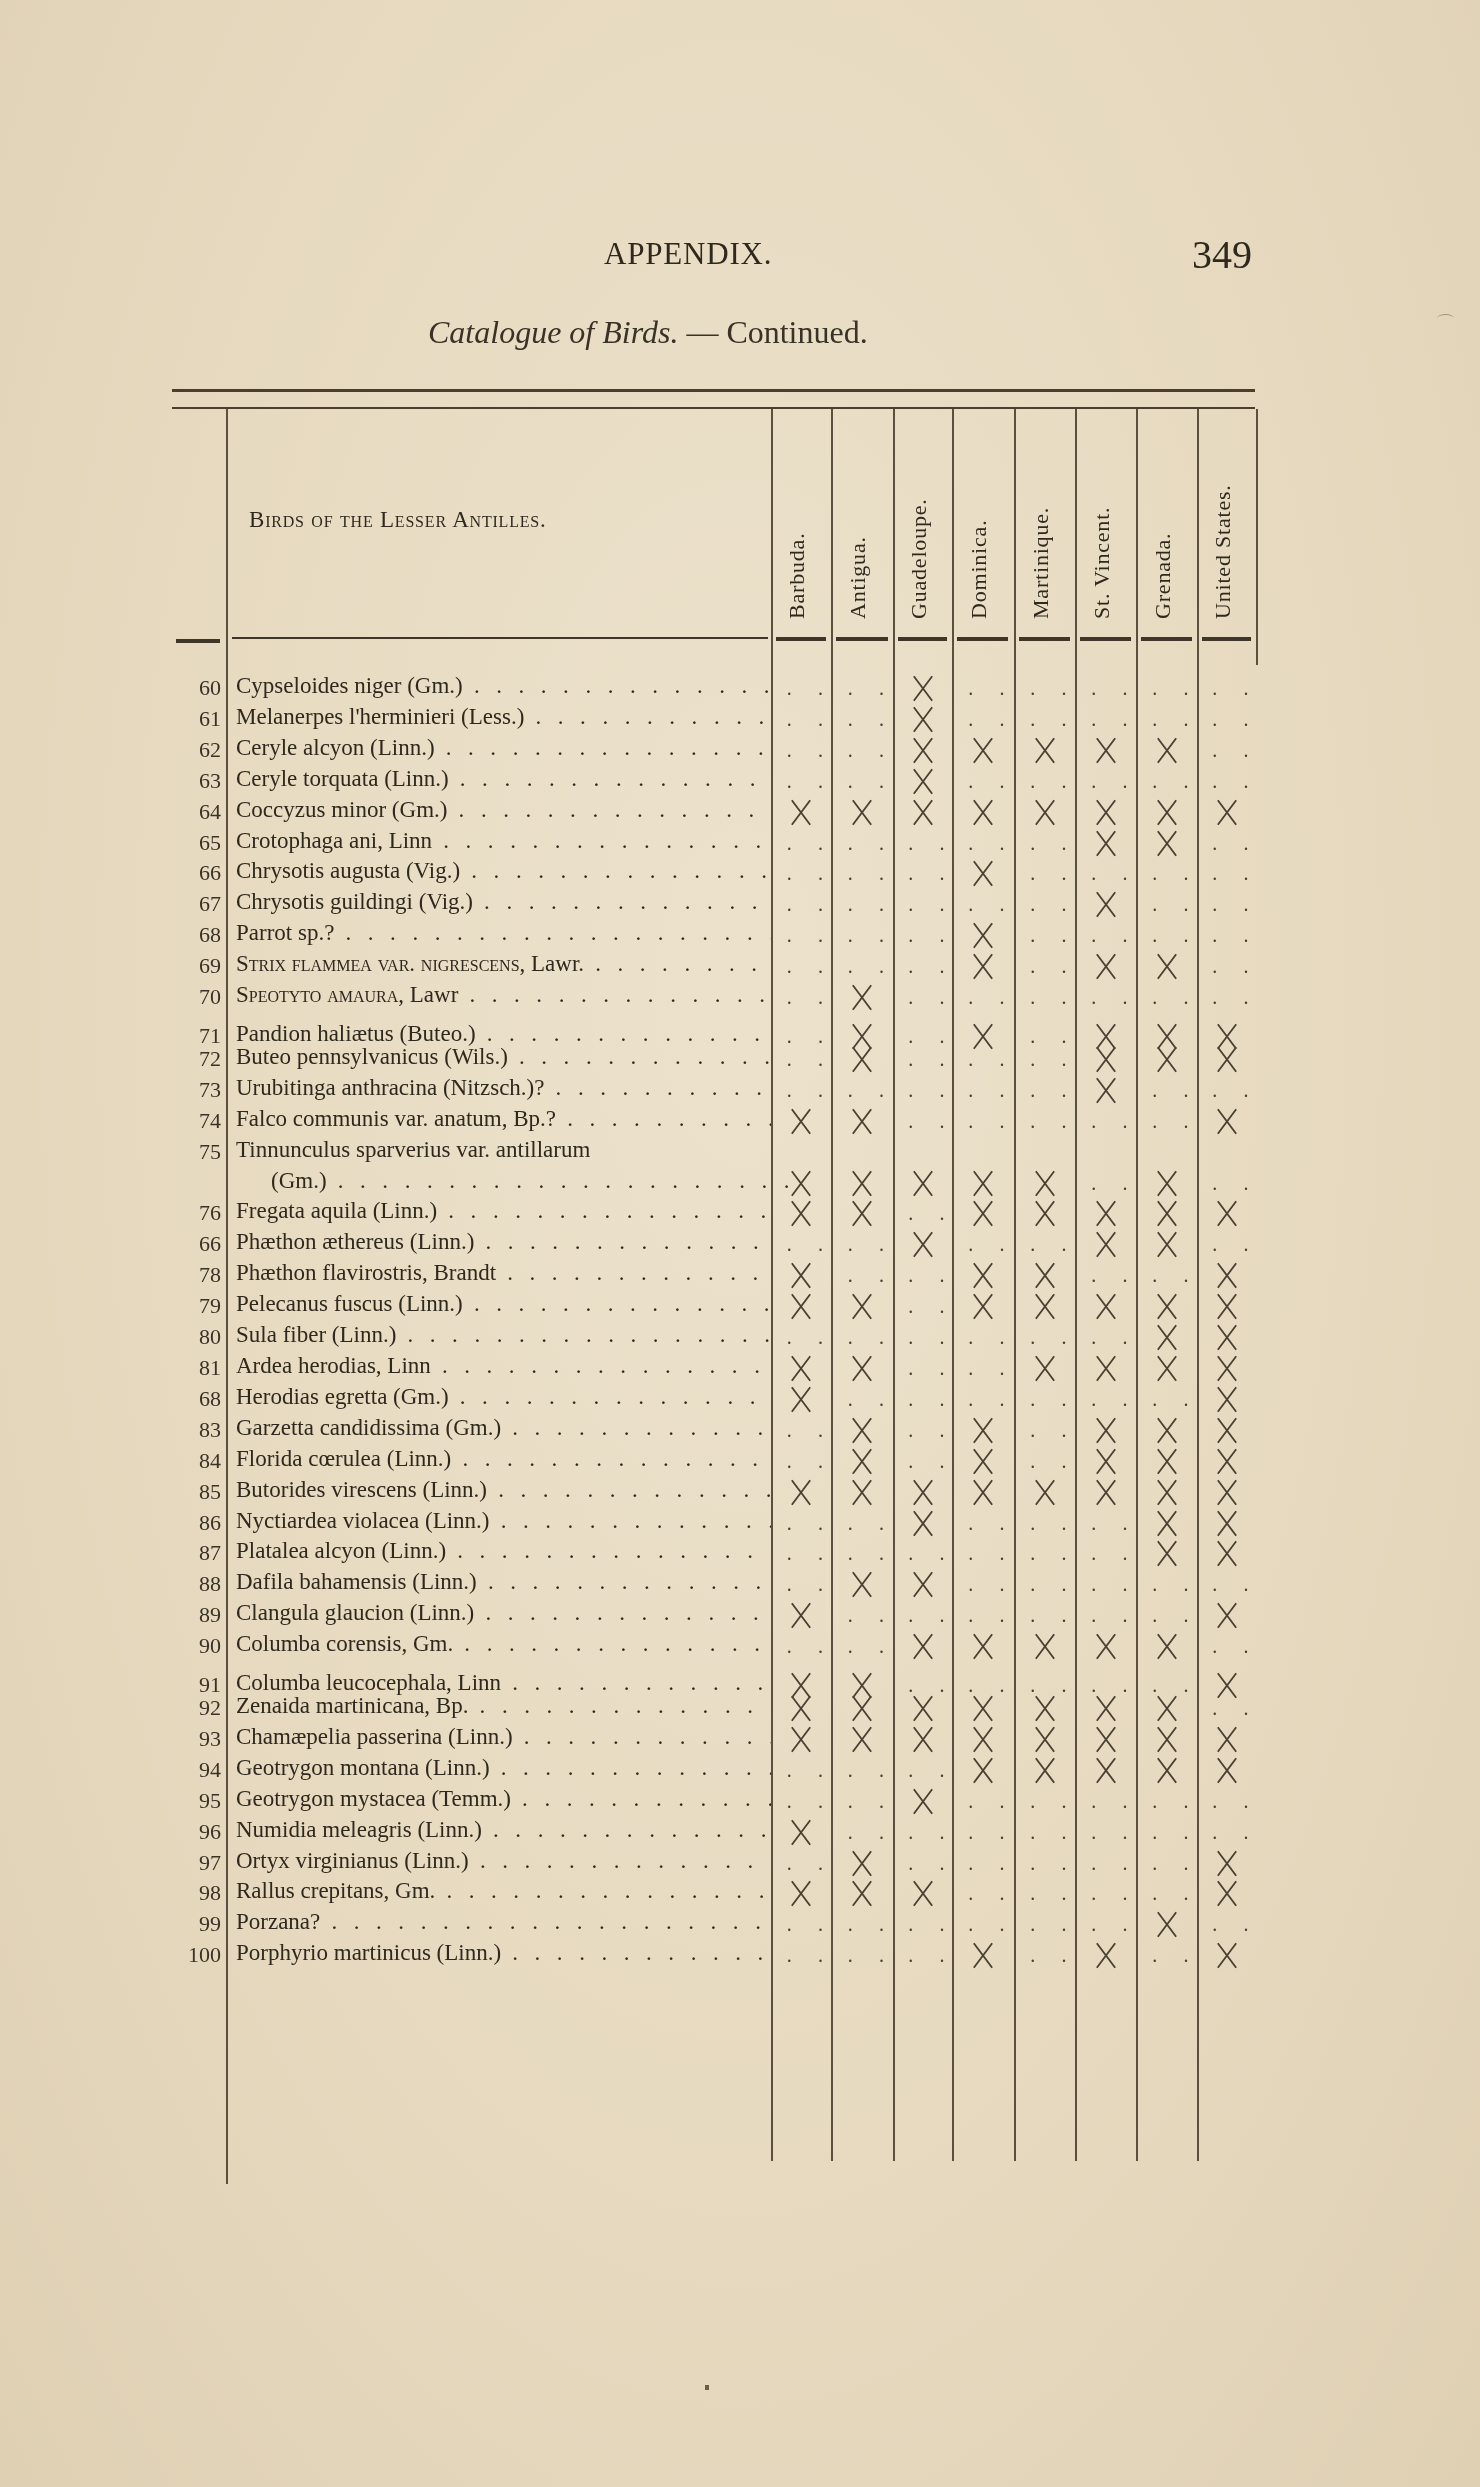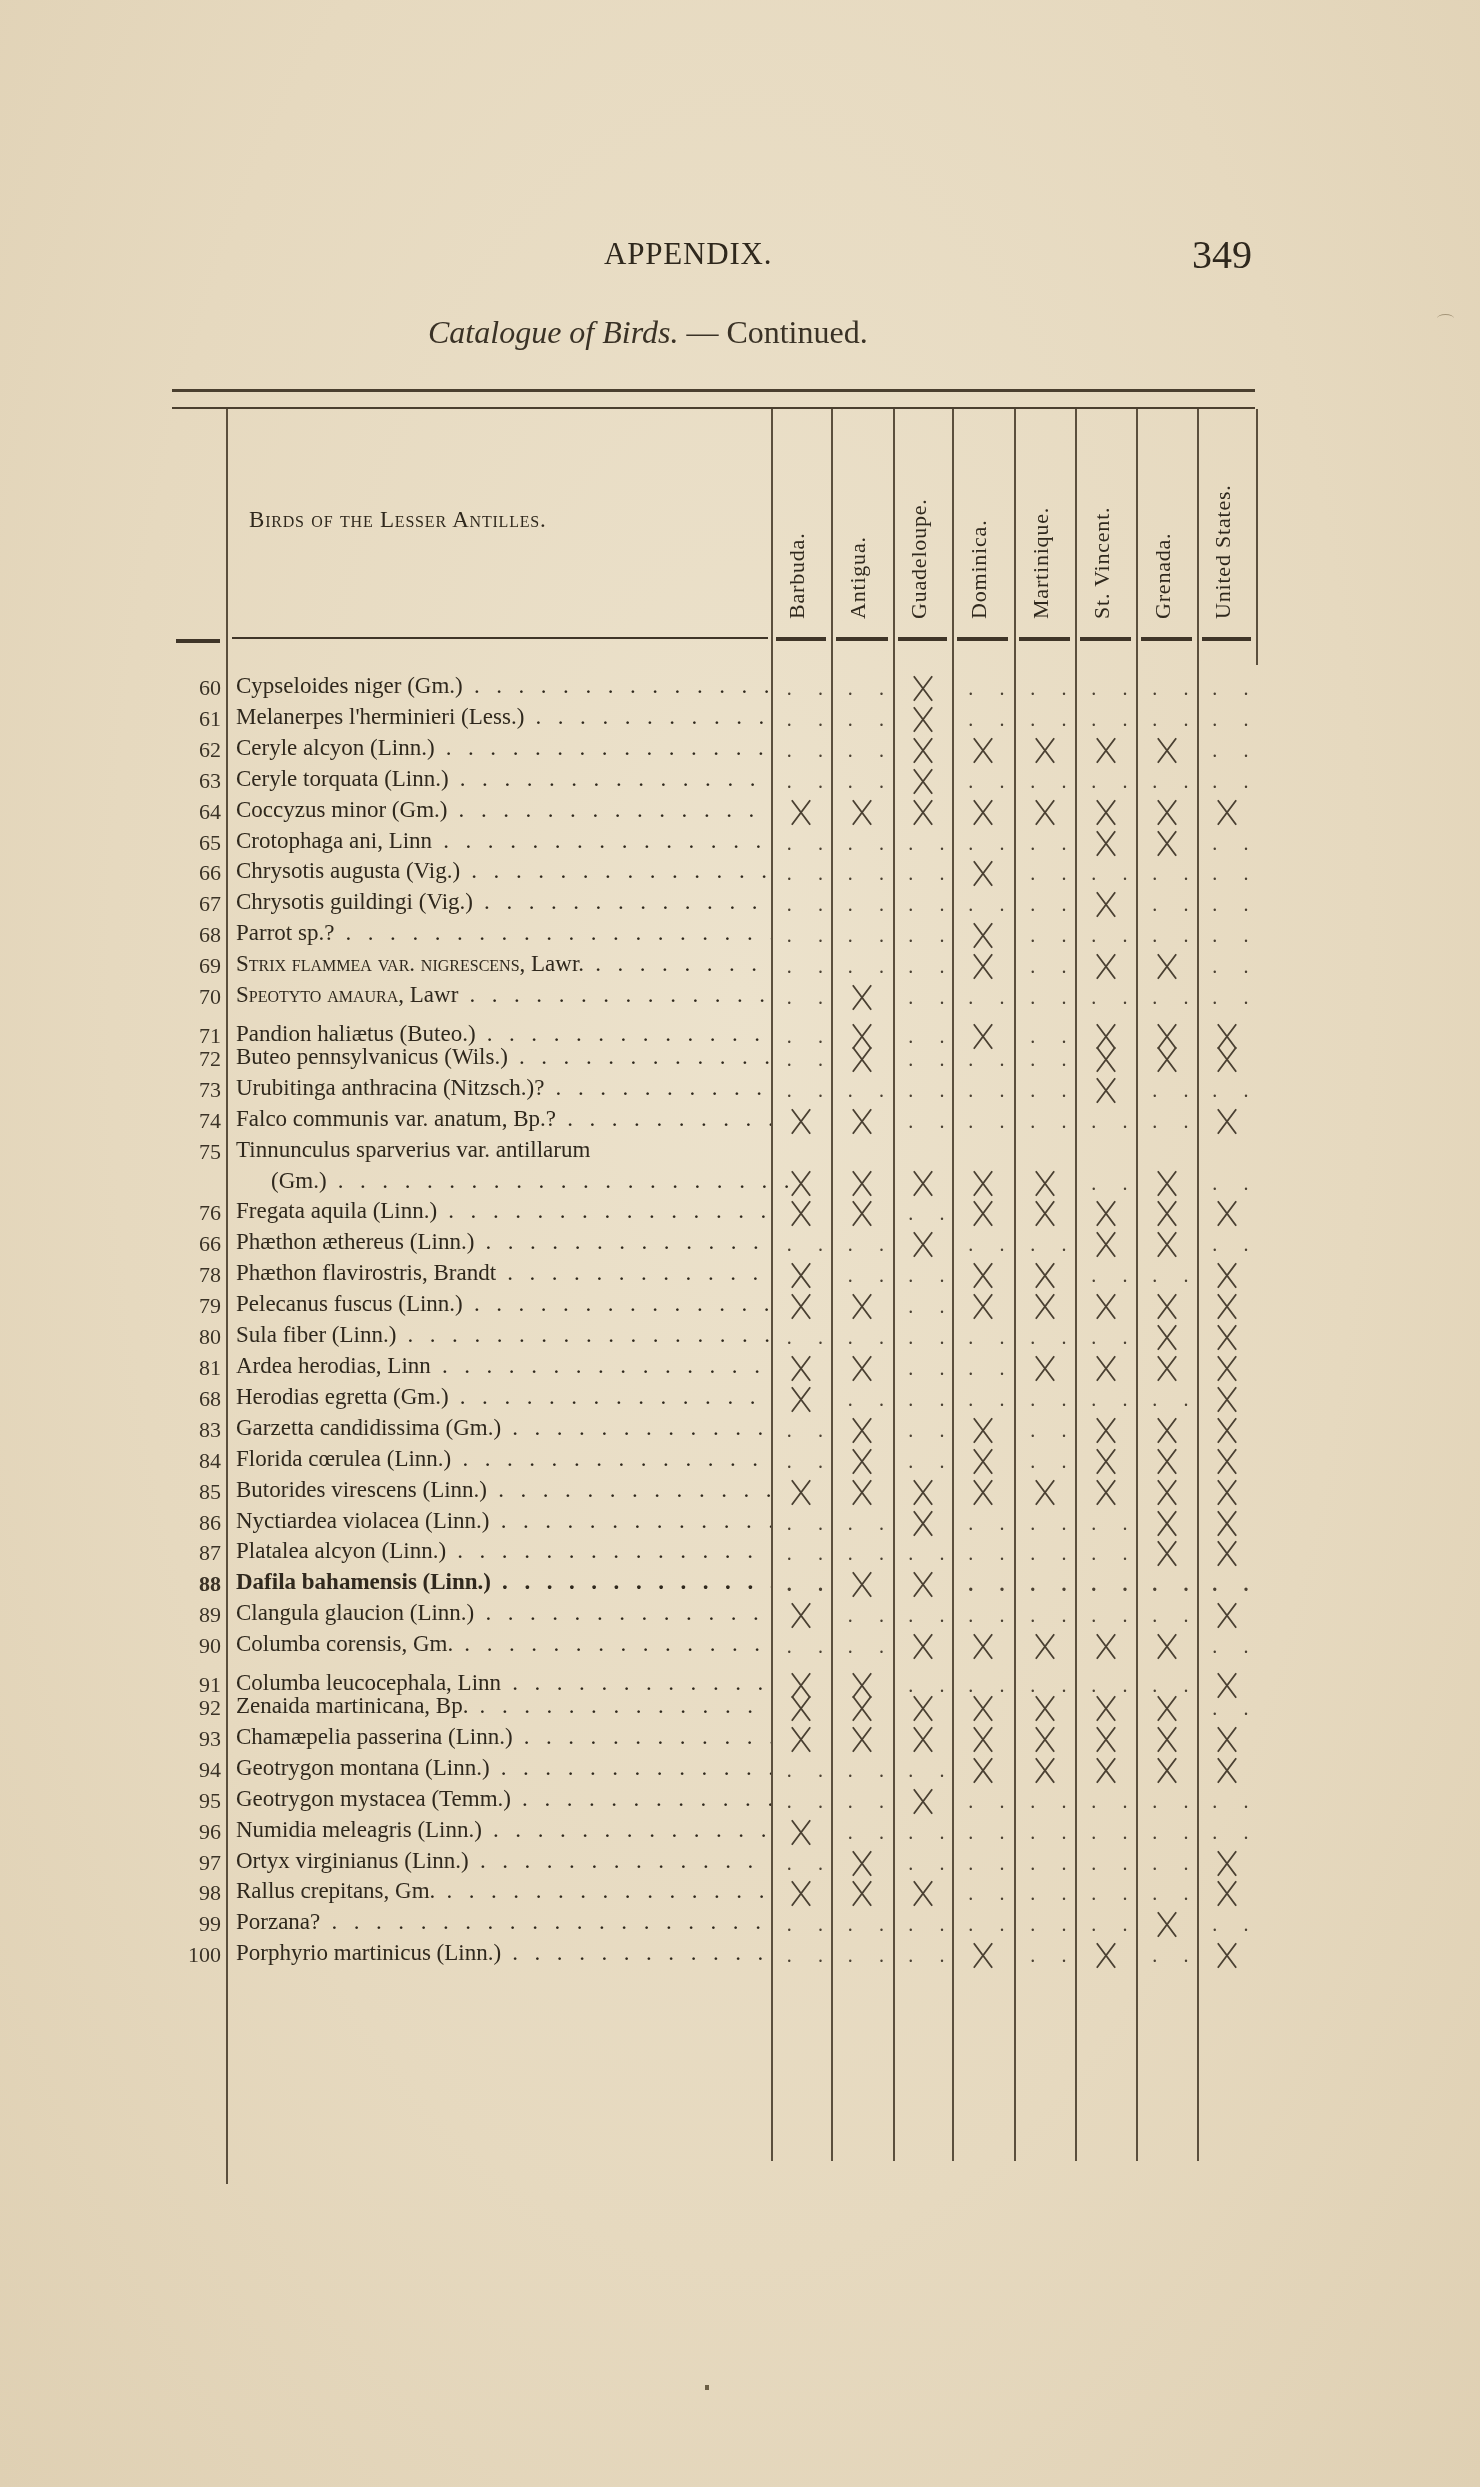--- a/index.html
+++ b/index.html
@@ -879,21 +879,21 @@
           <svg viewBox="0 0 34 40">
             <path d="M5 4 L29 36 M29 4 L5 36" stroke="#4a4032" stroke-width="2.4" fill="none"></path>
           </svg>
         </span>
         <span class="cell x" style="left: 1025px; width: 59px; top: 0px;">
           <svg viewBox="0 0 34 40">
             <path d="M5 4 L29 36 M29 4 L5 36" stroke="#4a4032" stroke-width="2.4" fill="none"></path>
           </svg>
         </span>
       </div>
-      <div class="row" style="top: 896px; font-weight: bold;">
+      <div class="row" style="top: 896px;">
         <span class="num">88</span>
         <span class="name"><span>Dafila bahamensis (Linn.)</span><span class="leader"> . . . . . . . . . . . . . . . . . . . . . .</span></span>
         <span class="cell dots" style="left: 599px; width: 60px; top: 0px;">. .</span>
         <span class="cell x" style="left: 659px; width: 62px; top: 0px;">
           <svg viewBox="0 0 34 40">
             <path d="M5 4 L29 36 M29 4 L5 36" stroke="#4a4032" stroke-width="2.4" fill="none"></path>
           </svg>
         </span>
         <span class="cell x" style="left: 721px; width: 59px; top: 0px;">
           <svg viewBox="0 0 34 40">

